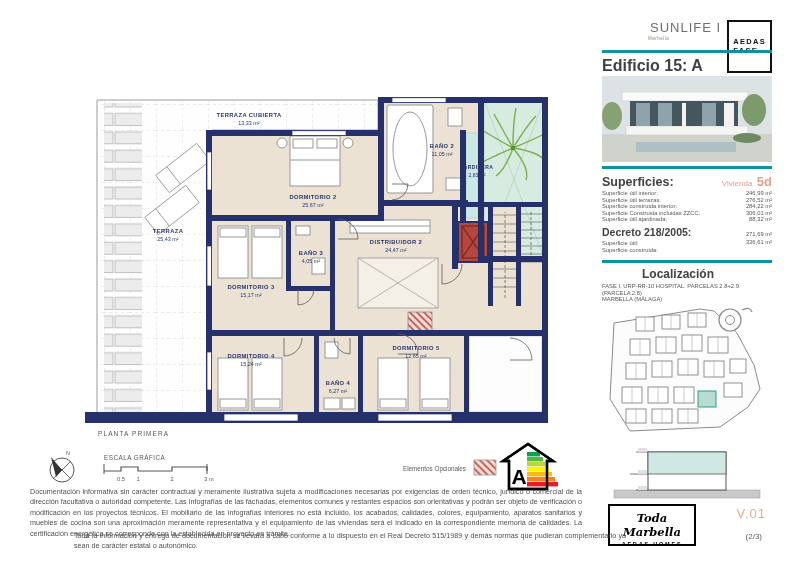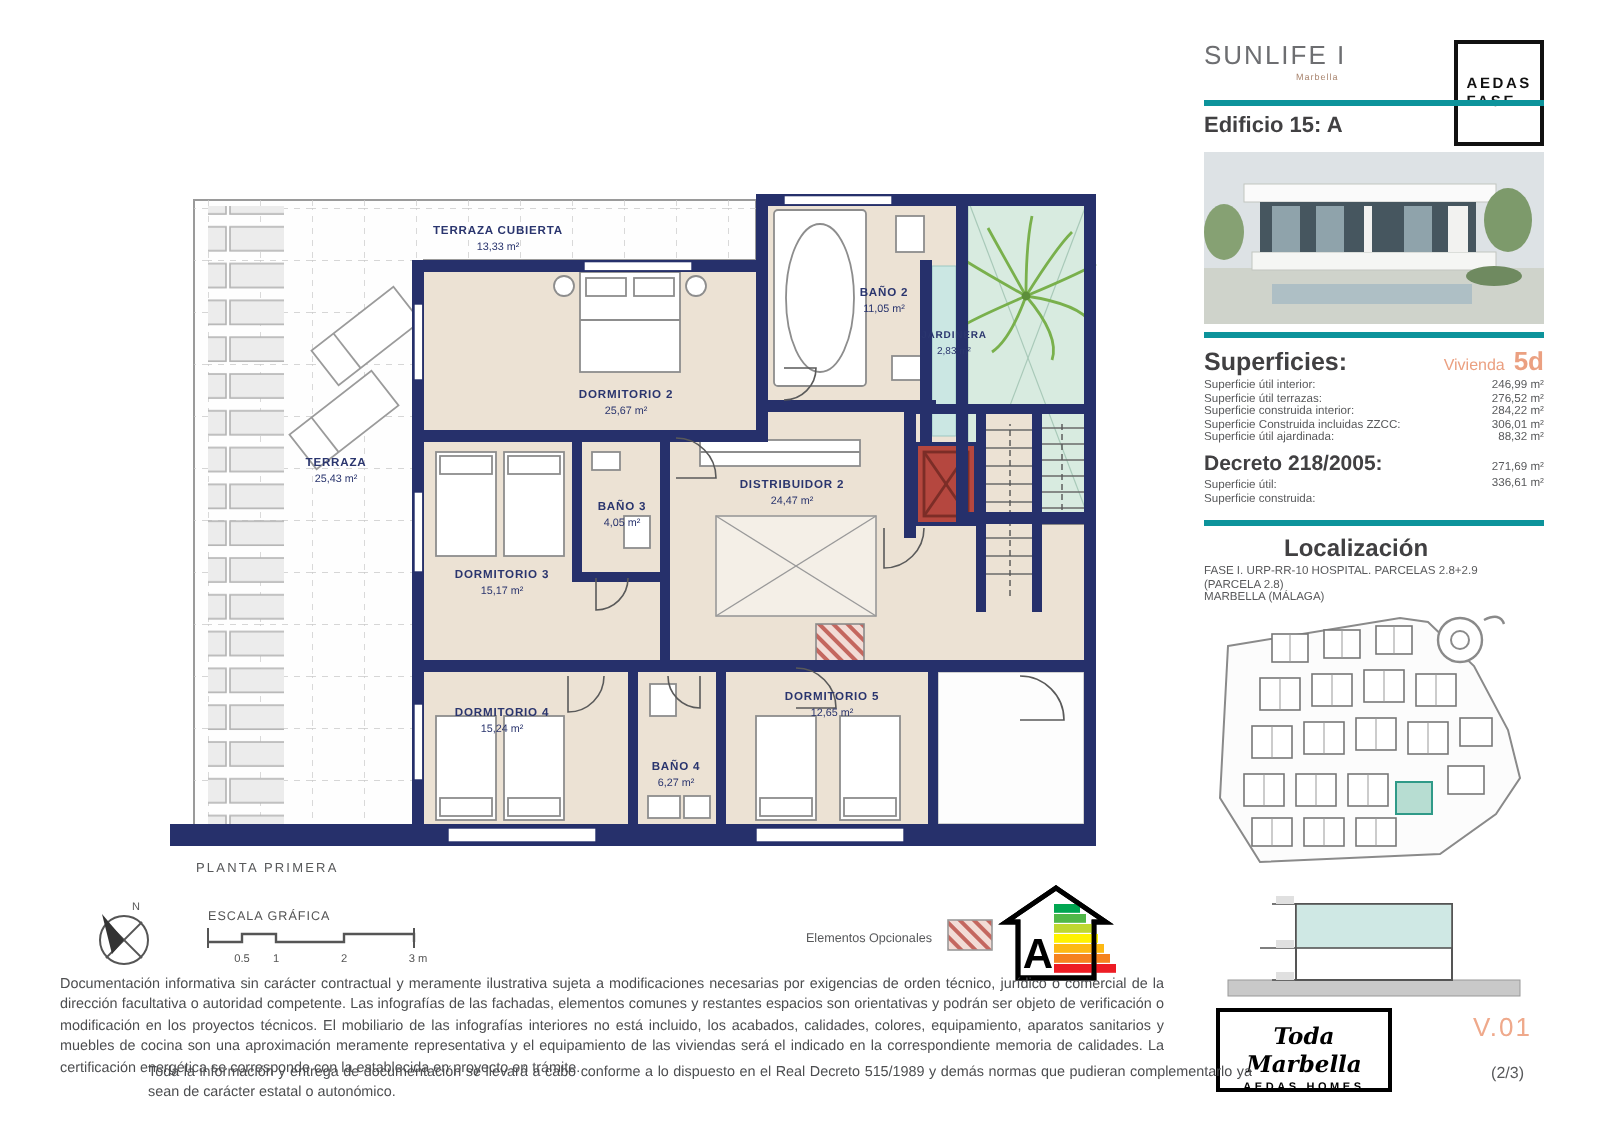--- a/index.html
+++ b/index.html
@@ -10,26 +10,26 @@
   .rarea{font:5.4px "Liberation Sans",sans-serif;fill:#2a356e;text-anchor:middle;}
   .plabel{font:6.5px "Liberation Sans",sans-serif;fill:#58595b;letter-spacing:1.1px;}
   .stitle{font:6.3px "Liberation Sans",sans-serif;fill:#555;letter-spacing:.5px;}
   .slabel{font:5.6px "Liberation Sans",sans-serif;fill:#555;text-anchor:middle;}
   .nlabel{font:5.5px "Liberation Sans",sans-serif;fill:#555;}
   .optlabel{font:6.3px "Liberation Sans",sans-serif;fill:#58595b;text-anchor:end;}
   .energyA{font:bold 21px "Liberation Sans",sans-serif;fill:#000;text-anchor:middle;}
   
   #sidebar{position:absolute;left:602px;top:0;width:170px;height:561px;}
   .sb-head{position:absolute;top:20px;left:0;width:170px;display:flex;justify-content:space-between;align-items:flex-start;}
-  .project-name{font-size:13px;letter-spacing:1px;color:#6d6e71;}
+  .project-name{font-size:13px;letter-spacing:1px;color:#6d6e71;margin-left:48px;}
   .project-sub{font-size:4.5px;color:#a9856f;margin-left:46px;margin-top:1px;letter-spacing:.5px;}
   .brand-box{border:2px solid #111;padding:16px 4px;font-size:7.5px;font-weight:bold;color:#111;
              letter-spacing:1.3px;line-height:1.15;text-align:left;}
   .teal-rule{position:absolute;left:0;width:170px;height:3px;background:#0d939b;}
-  .building-title{position:absolute;top:57px;left:0;font-size:11px;font-weight:bold;color:#414042;}
+  .building-title{position:absolute;top:57px;left:0;font-size:16px;font-weight:bold;color:#414042;}
   .render{position:absolute;top:76px;left:0;width:170px;height:86px;}
   .sup-head{position:absolute;top:172px;left:0;width:170px;display:flex;justify-content:space-between;align-items:baseline;gap:31px;}
   .sup-title{font-size:12.5px;font-weight:bold;color:#414042;}
   .unit{color:#eba081;}
   .unit-label{font-size:8px;}
   .unit-code{font-size:13px;font-weight:bold;}
   .sup-rows{position:absolute;top:190px;left:0;width:170px;}
   .srow{display:flex;justify-content:space-between;font-size:5.8px;line-height:6.5px;color:#58595b;}
   .decreto{position:absolute;top:226px;left:0;width:170px;}
   .dec-title{font-size:10.5px;font-weight:bold;color:#414042;margin-bottom:2px;}

